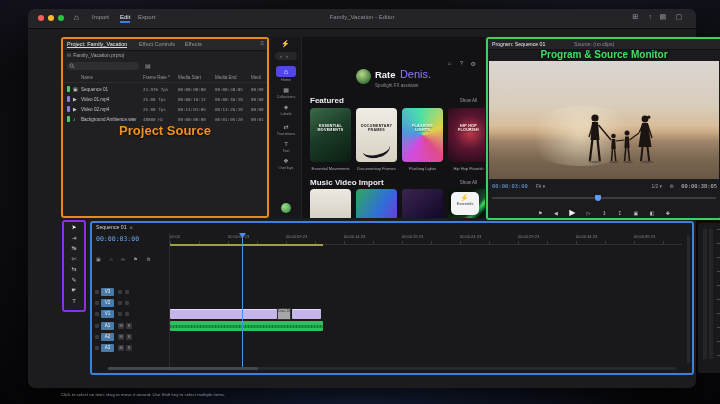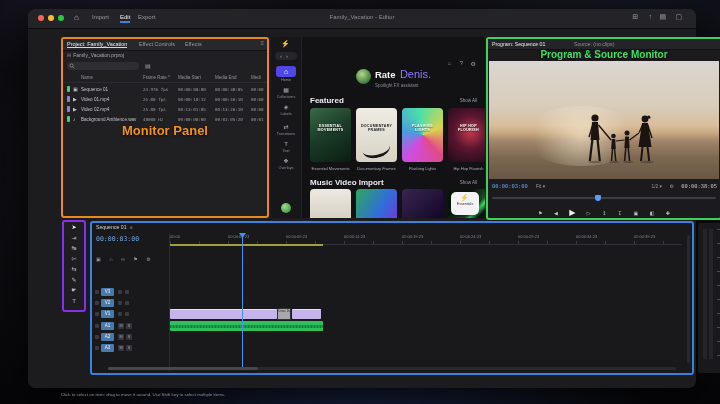--- a/index.html
+++ b/index.html
@@ -248,21 +248,21 @@
       </div>
       <div class="prow pr3">
         <span class="chip chip-g"></span>
         <span class="picon">♪</span>
         <span class="pcell pn">Background Ambience.wav</span>
         <span class="pcell dim pfr">48000 Hz</span>
         <span class="pcell dim pms">00:00:00:00</span>
         <span class="pcell dim pme">00:01:05:20</span>
         <span class="pcell dim pmd">00:01</span>
       </div>
-      <span class="pp-ann">Monitor Panel</span>
+      <span class="pp-ann">Project Source</span>
     </div>
 
     <div class="spot">
       <div class="sp-rail">
         <span class="sp-logo">⚡</span>
         <span class="sp-nav">‹›</span>
         <div class="sp-item si0 active">
           <span class="sp-iic">⌂</span>
           <span class="sp-ilb">Home</span>
         </div>

